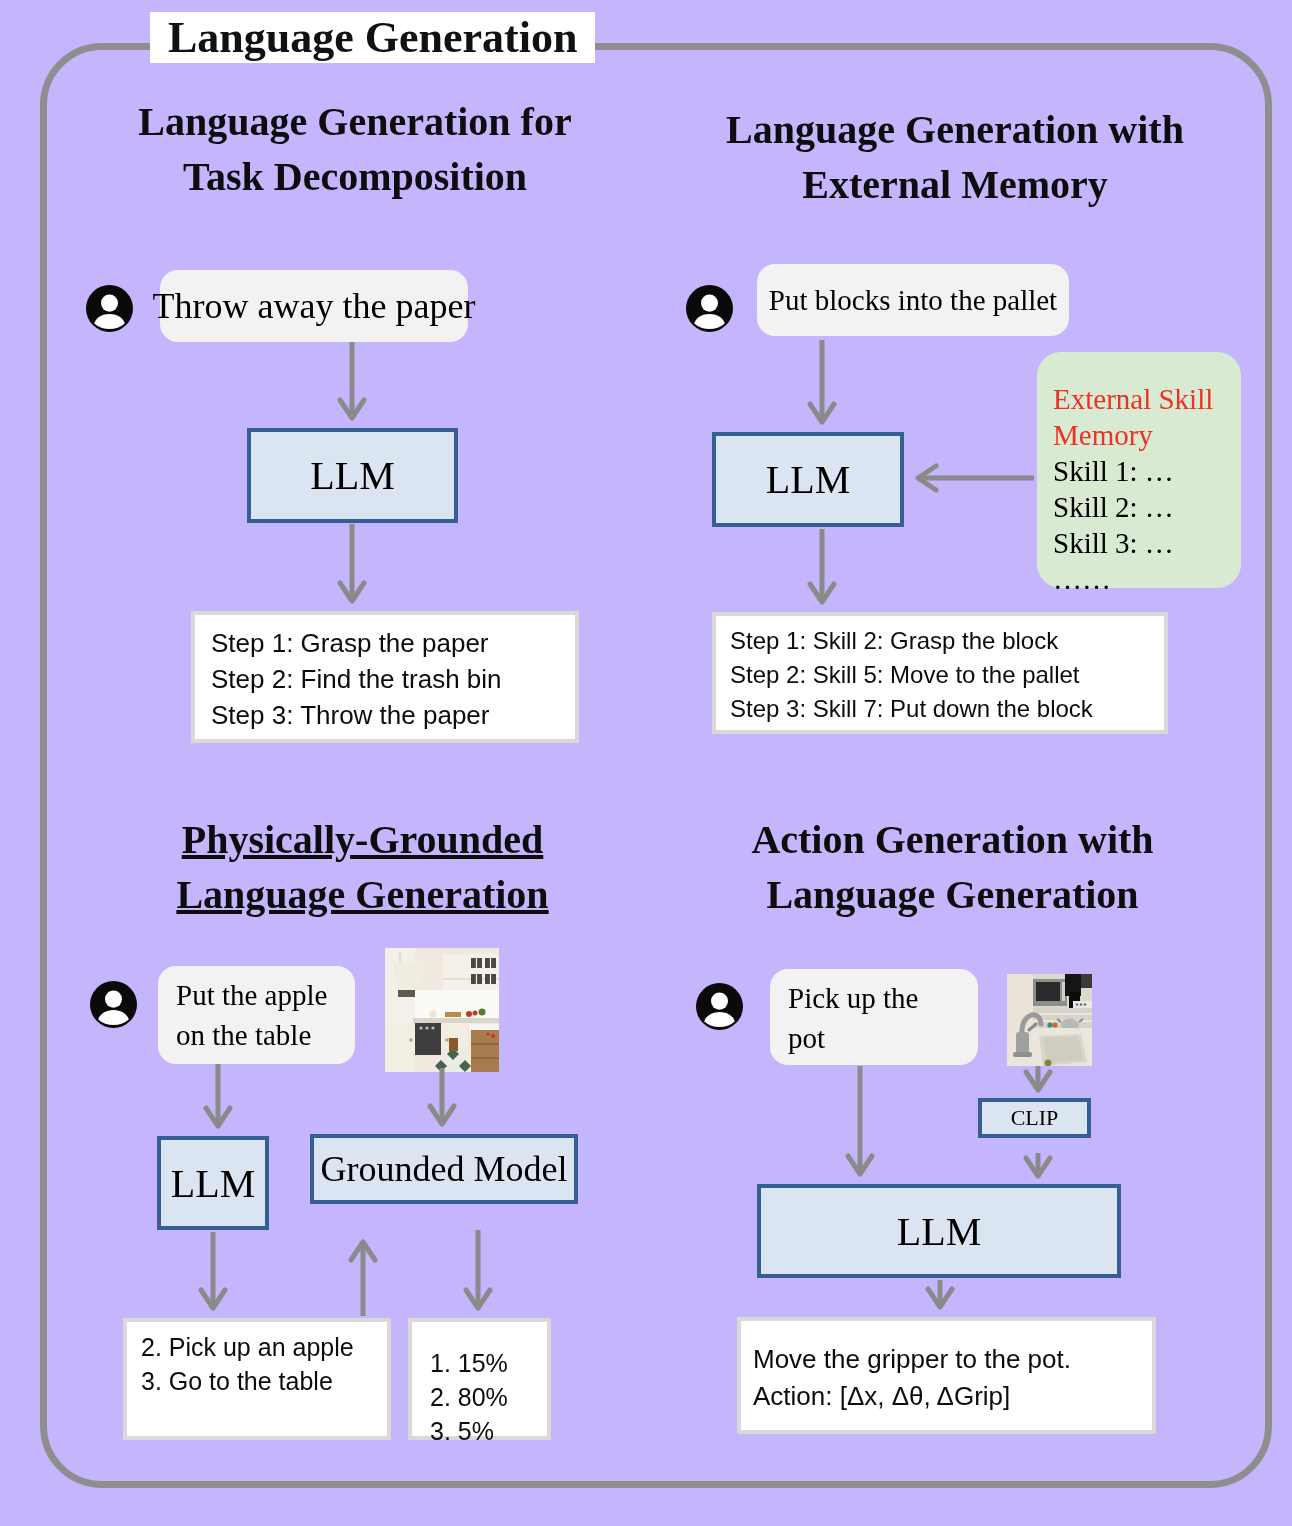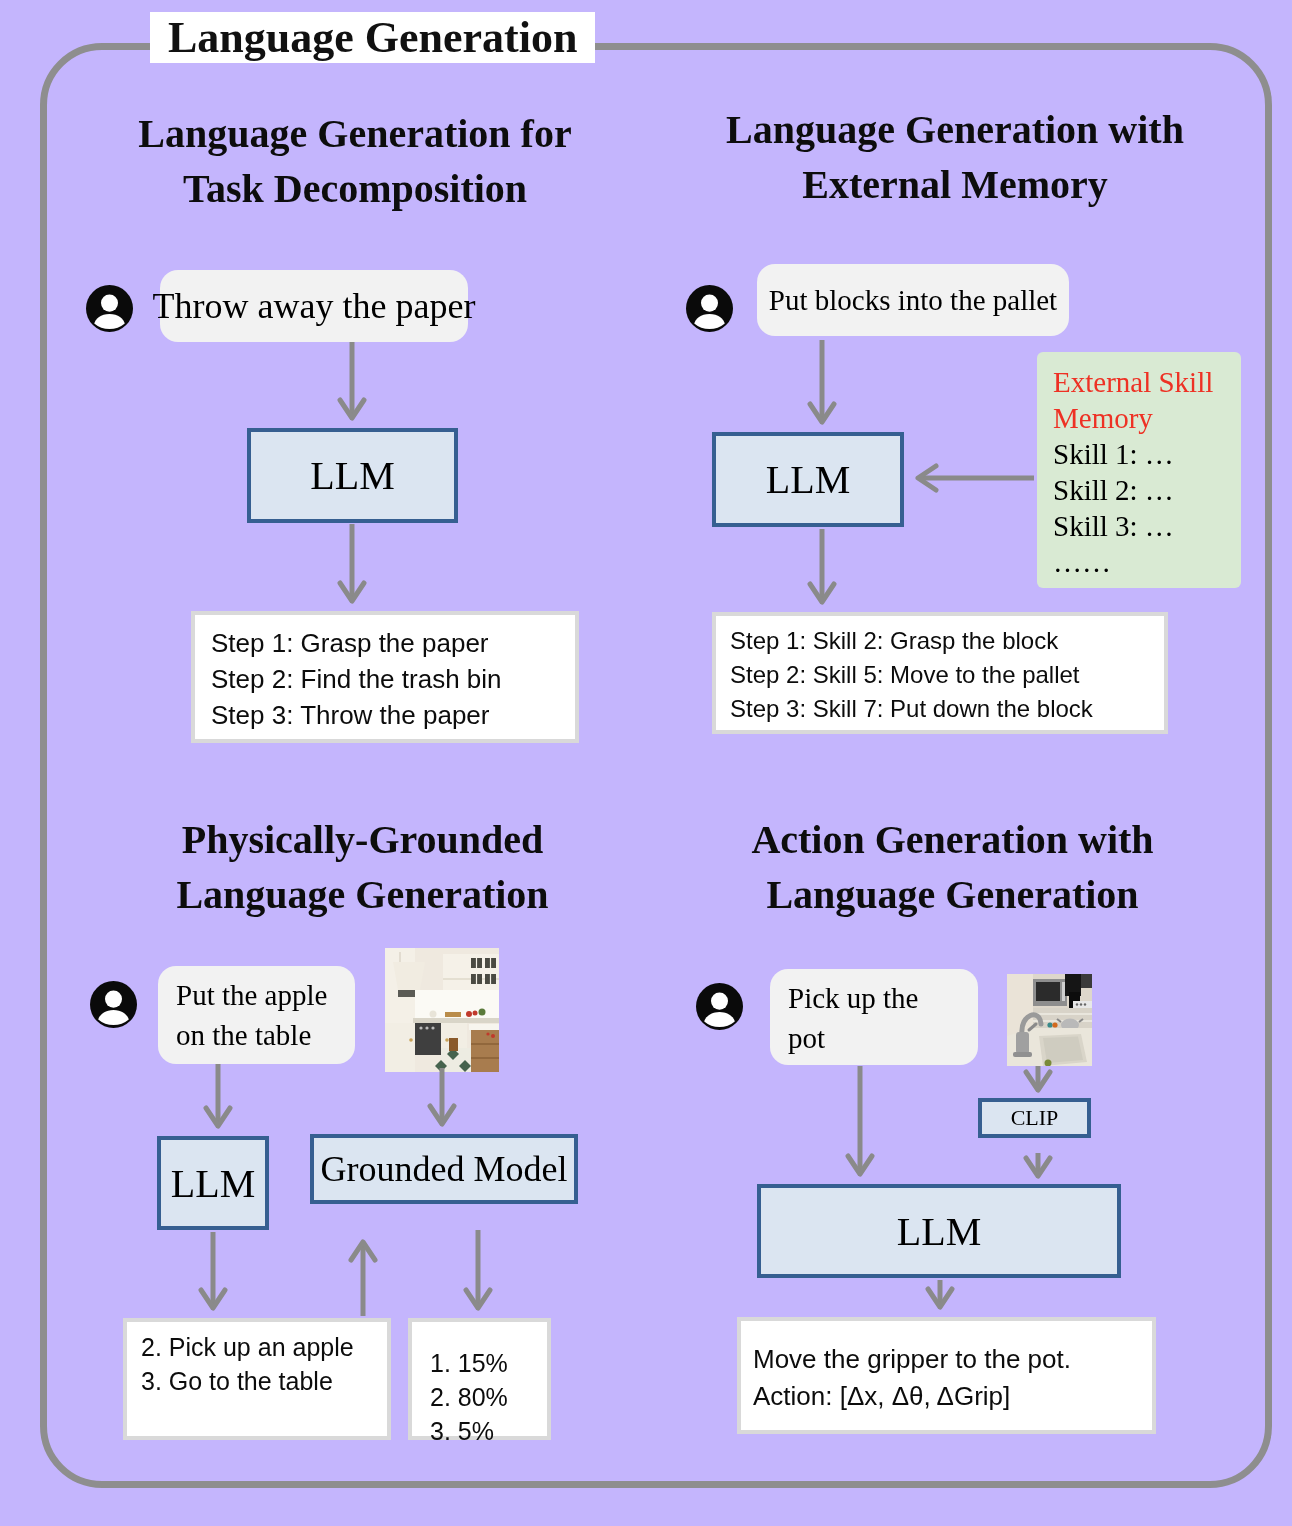--- a/index.html
+++ b/index.html
@@ -6,23 +6,23 @@
   body { background: #ffffff; font-family: "Liberation Serif", serif; }
   .canvas { position: relative; width: 1292px; height: 1526px; background: #c4b5fd; overflow: hidden; }
 
   .frame { position: absolute; left: 40px; top: 43px; width: 1232px; height: 1445px;
            border: 7px solid #8e8e8e; border-radius: 62px; }
   .main-title { position: absolute; left: 150px; top: 12px; background: #fff; padding: 0 18px;
                 font-size: 44px; font-weight: bold; color: #111; white-space: nowrap; }
 
   .q-title { position: absolute; text-align: center; font-weight: bold; font-size: 40px;
              line-height: 55px; color: #0d0d0d; }
-  .qt-td { left: 85px;  top: 106px; width: 540px; }
+  .qt-td { left: 85px;  top: 94px; width: 540px; }
   .qt-em { left: 685px; top: 102px; width: 540px; }
-  .qt-pg { left: 90px;  top: 812px; width: 545px; }
+  .qt-pg { left: 90px;  top: 812px; width: 545px; text-decoration: underline; }
   .qt-ag { left: 680px; top: 812px; width: 545px; }
 
   .avatar { position: absolute; width: 47px; height: 47px; }
   .av-td { left: 86px;  top: 285px; }
   .av-em { left: 686px; top: 285px; }
   .av-pg { left: 90px;  top: 981px; }
   .av-ag { left: 696px; top: 983px; }
 
   .bubble { position: absolute; background: #f2f2f2; border-radius: 18px; color: #000;
             font-size: 36px; }
@@ -37,21 +37,21 @@
                display: flex; align-items: center; justify-content: center;
                font-size: 40px; color: #000; }
   .mb-llm-td { left: 247px; top: 428px;  width: 211px; height: 95px; }
   .mb-llm-em { left: 712px; top: 432px;  width: 192px; height: 95px; }
   .mb-llm-pg { left: 157px; top: 1136px; width: 112px; height: 94px; }
   .mb-gm-pg  { left: 310px; top: 1134px; width: 268px; height: 70px; font-size: 36px; }
   .mb-clip-ag{ left: 978px; top: 1098px; width: 113px; height: 40px; font-size: 22px; }
   .mb-llm-ag { left: 757px; top: 1184px; width: 364px; height: 94px; }
 
   .memory-box { position: absolute; left: 1037px; top: 352px; width: 204px; height: 236px;
-                background: #d9ead3; border-radius: 6px; padding: 12px 16px;
+                background: #d9ead3; border-radius: 24px; padding: 29px 16px;
                 font-size: 29px; line-height: 36px; color: #000; }
   .memory-box .mem-title { color: #ee3124; }
 
   .out-box { position: absolute; background: #fff; border: 4px solid #d9d9d9;
              font-family: "Liberation Sans", sans-serif; color: #0c0c0c; }
   .ob-td { left: 158px; top: 611px;  width: 388px; height: 132px; font-size: 26px; line-height: 36px; padding: 10px 16px; margin-left: 33px; }
   .ob-em { left: 712px; top: 612px;  width: 456px; height: 122px; font-size: 24px; line-height: 34px; padding: 8px 14px; }
   .ob-pg-plan  { left: 123px; top: 1318px; width: 268px; height: 122px; font-size: 25px; line-height: 34px; padding: 8px 14px; }
   .ob-pg-score { left: 408px; top: 1318px; width: 143px; height: 122px; font-size: 25px; line-height: 34px; padding: 24px 18px; }
   .ob-ag { left: 737px; top: 1317px; width: 419px; height: 117px; font-size: 26px; line-height: 37px; padding: 20px 12px; }

